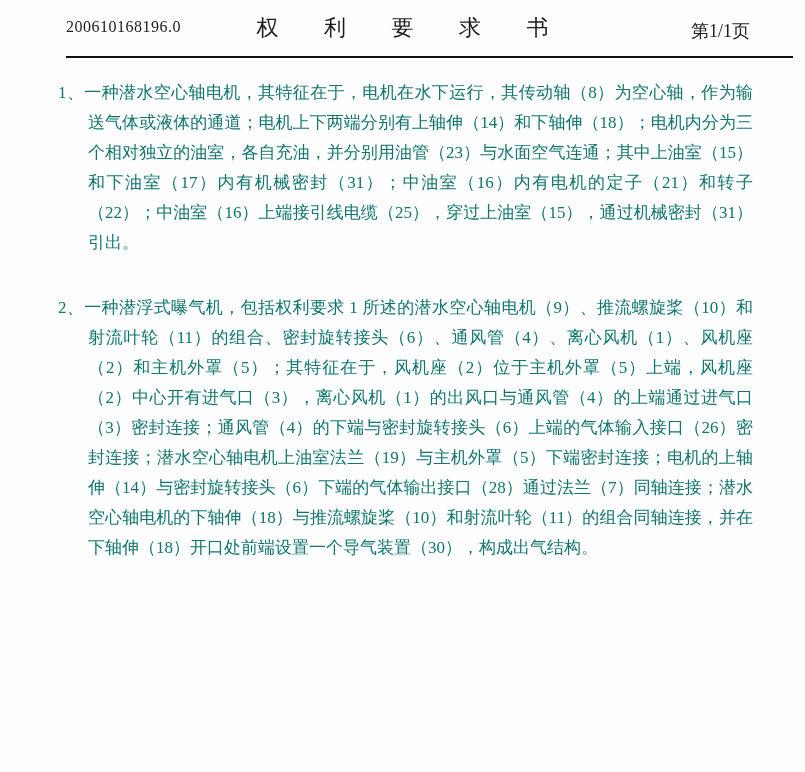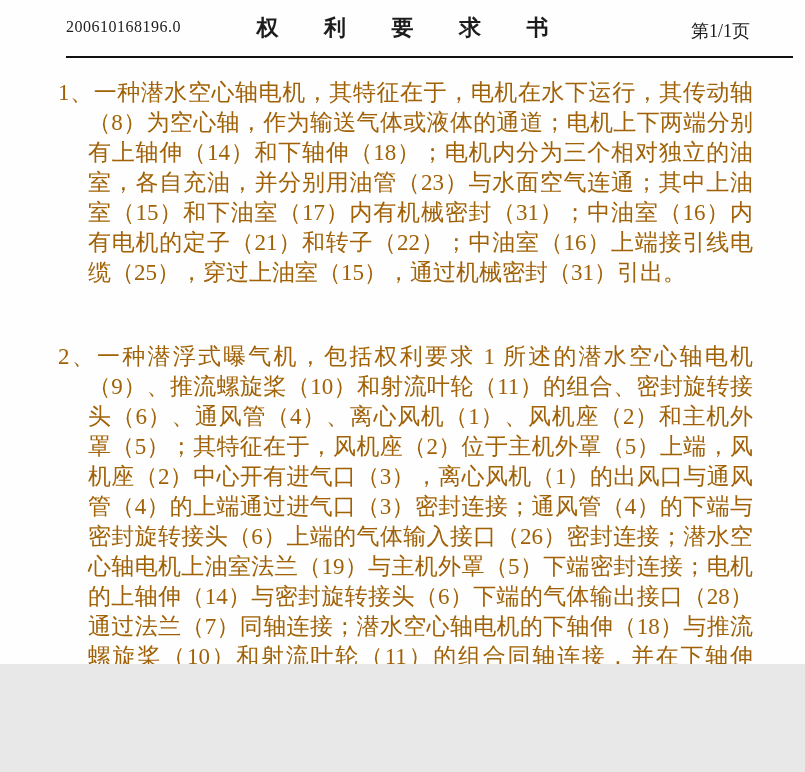--- a/index.html
+++ b/index.html
@@ -3,21 +3,21 @@
 <meta charset="utf-8">
 <style>
   html, body {
     margin: 0;
     padding: 0;
     background: #e8e8e8;
   }
   .page {
     position: relative;
     width: 805px;
-    height: 664px;
+    height: 772px;
     margin: 0 auto;
     background: #fefefe;
     color: #1c1c1c;
     font-family: "Liberation Serif", "DejaVu Serif", serif;
     overflow: hidden;
     box-sizing: border-box;
   }
   
   .doc-header {
     position: relative;
@@ -32,21 +32,21 @@
     letter-spacing: 0.5px;
     white-space: nowrap;
   }
   .doc-title {
     position: absolute;
     left: 0;
     right: 0;
     top: 13px;
     text-align: center;
     font-size: 22px;
-    font-weight: bold;
+    font-weight: normal;
     letter-spacing: 20px;
     text-indent: 20px; 
     white-space: nowrap;
   }
   .page-indicator {
     position: absolute;
     right: 55px;
     top: 19px;
     font-size: 18px;
     white-space: nowrap;
@@ -63,31 +63,31 @@
   .claims {
     position: absolute;
     top: 57px;
     left: 0;
     right: 0;
   }
   .claim {
     margin: 0 52px 0 58px;
     padding-left: 30px;
     text-indent: -30px;
-    font-size: 23px;
+    font-size: 17px;
     line-height: 30px;
     text-align: justify;
     text-justify: inter-ideograph;
-    color: #a16207;
+    color: #0f766e;
   }
   .claim:first-child {
     margin-top: 21px;
   }
   .claim + .claim {
-    margin-top: 54px;
+    margin-top: 35px;
   }
   .claim-number {
     white-space: nowrap;
   }
 </style>
 </head>
 <body>
 
 <div class="page">
 

